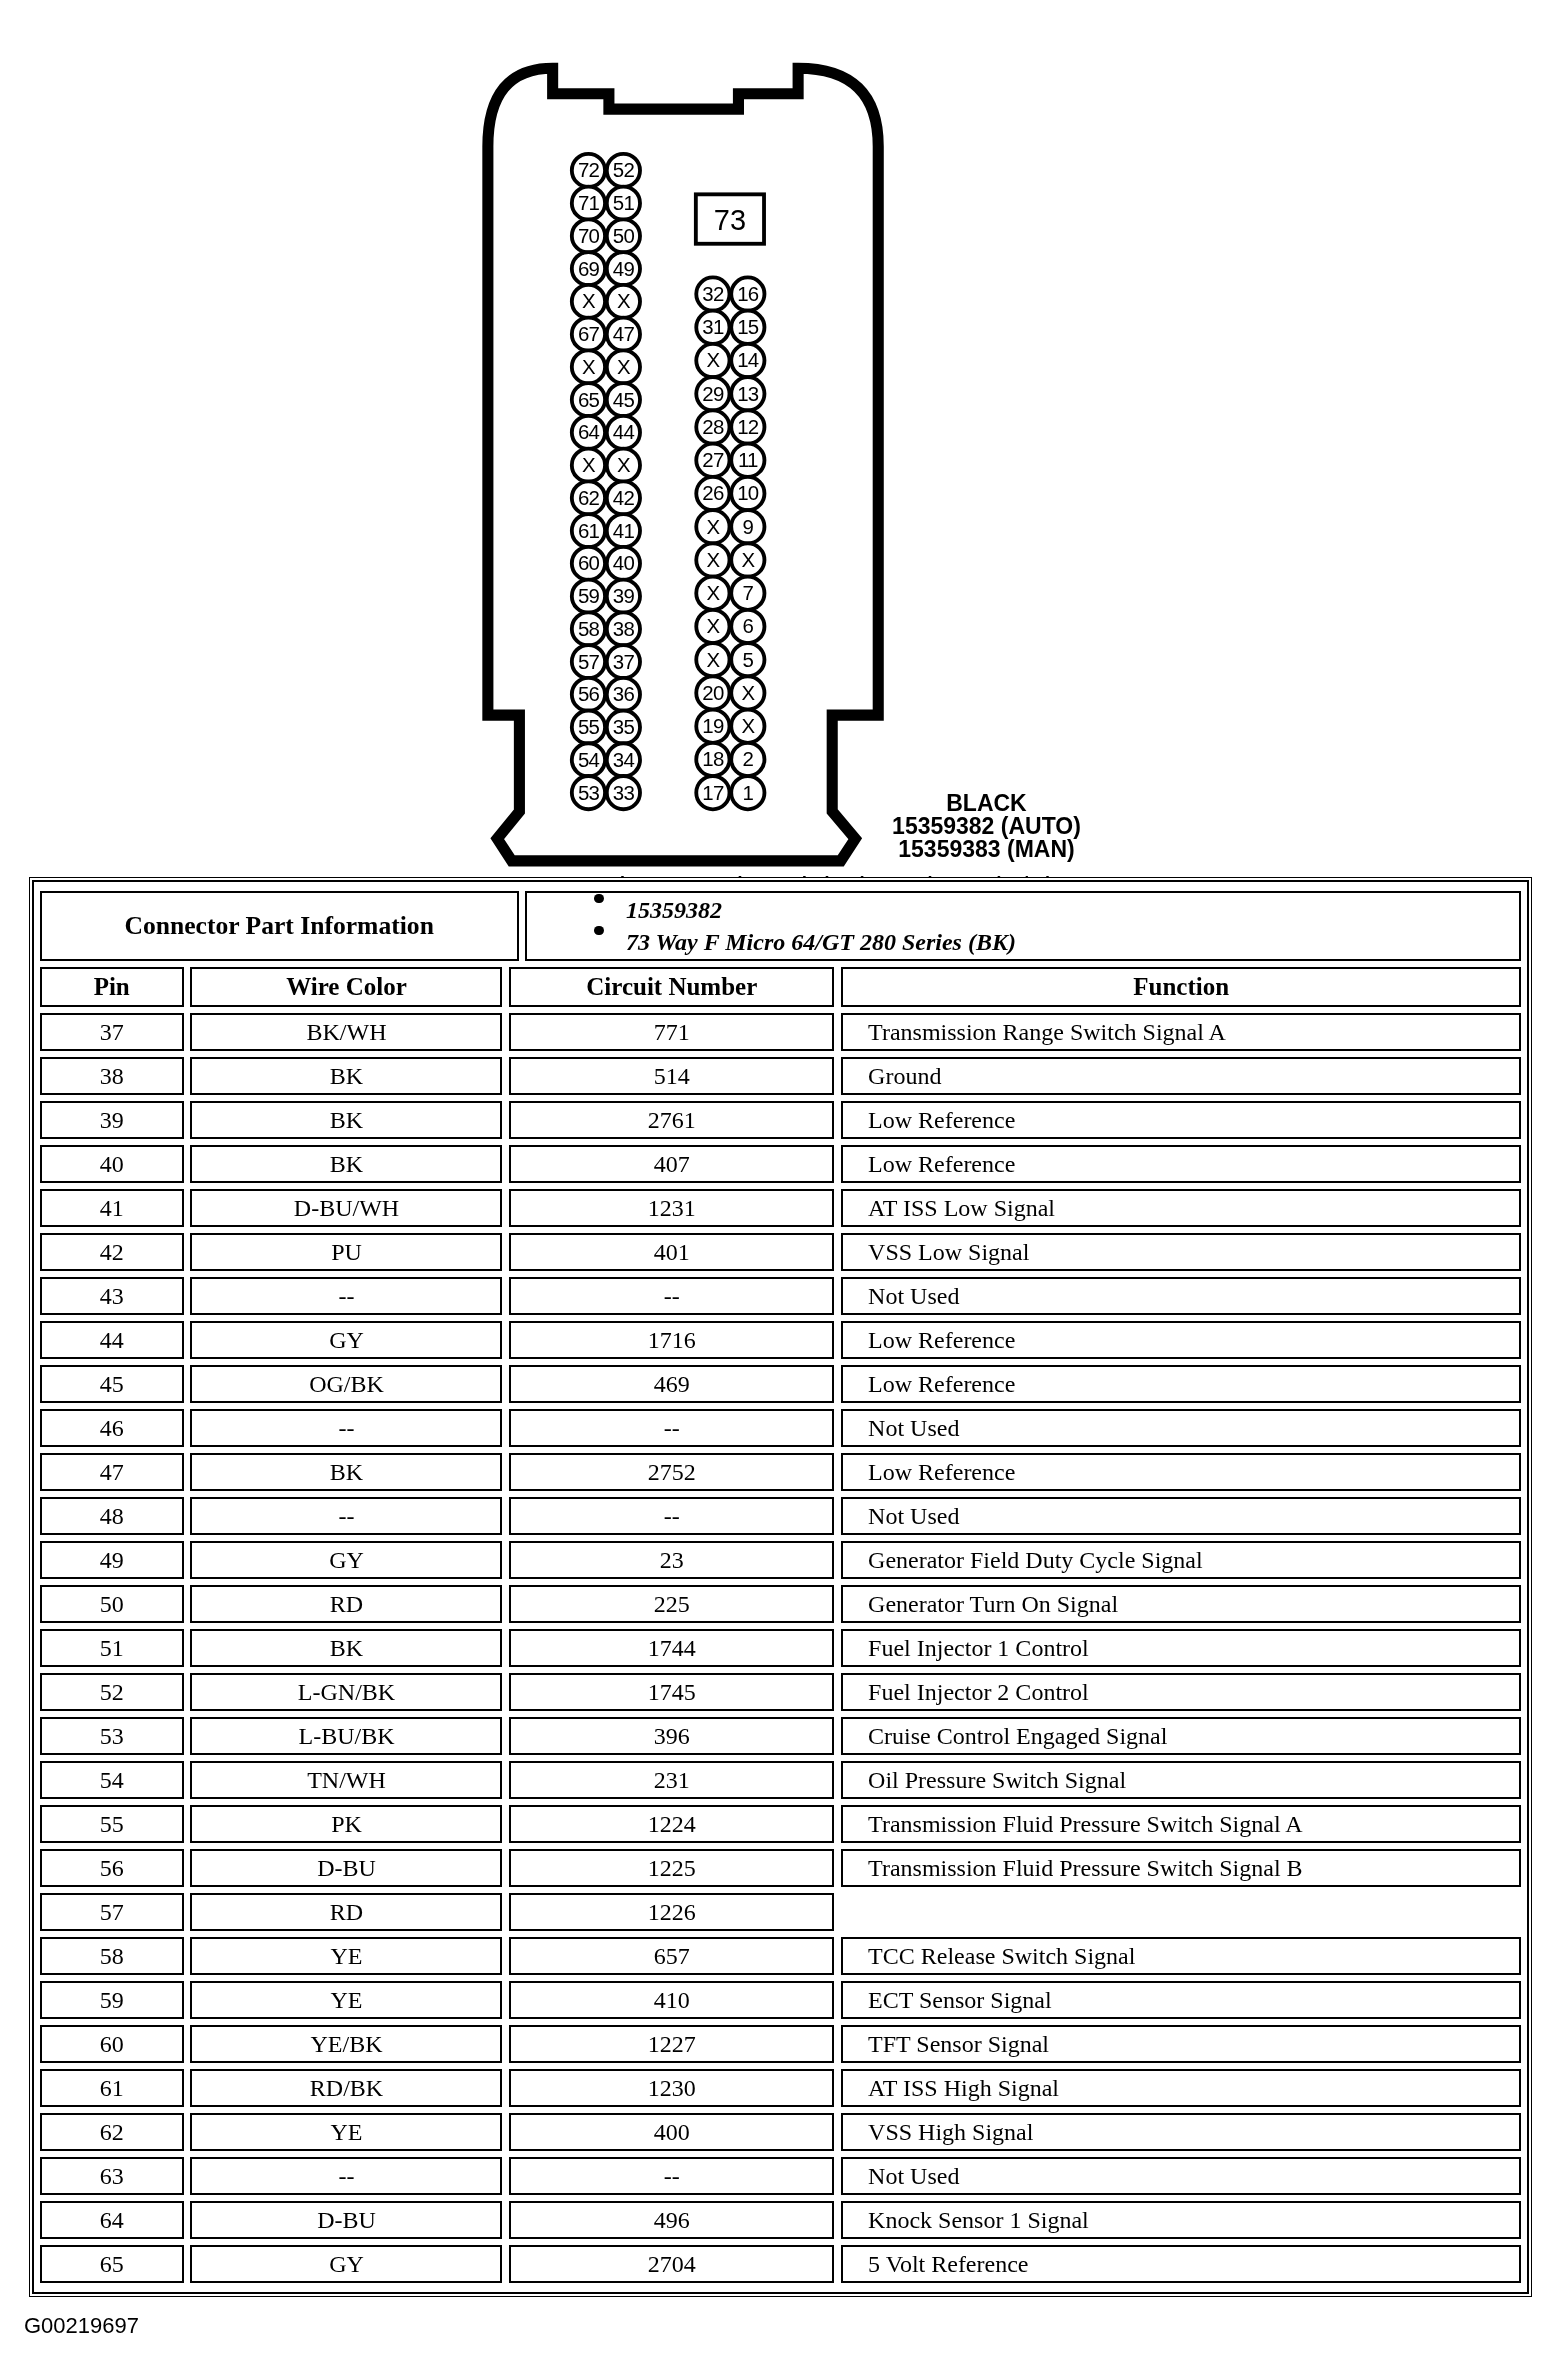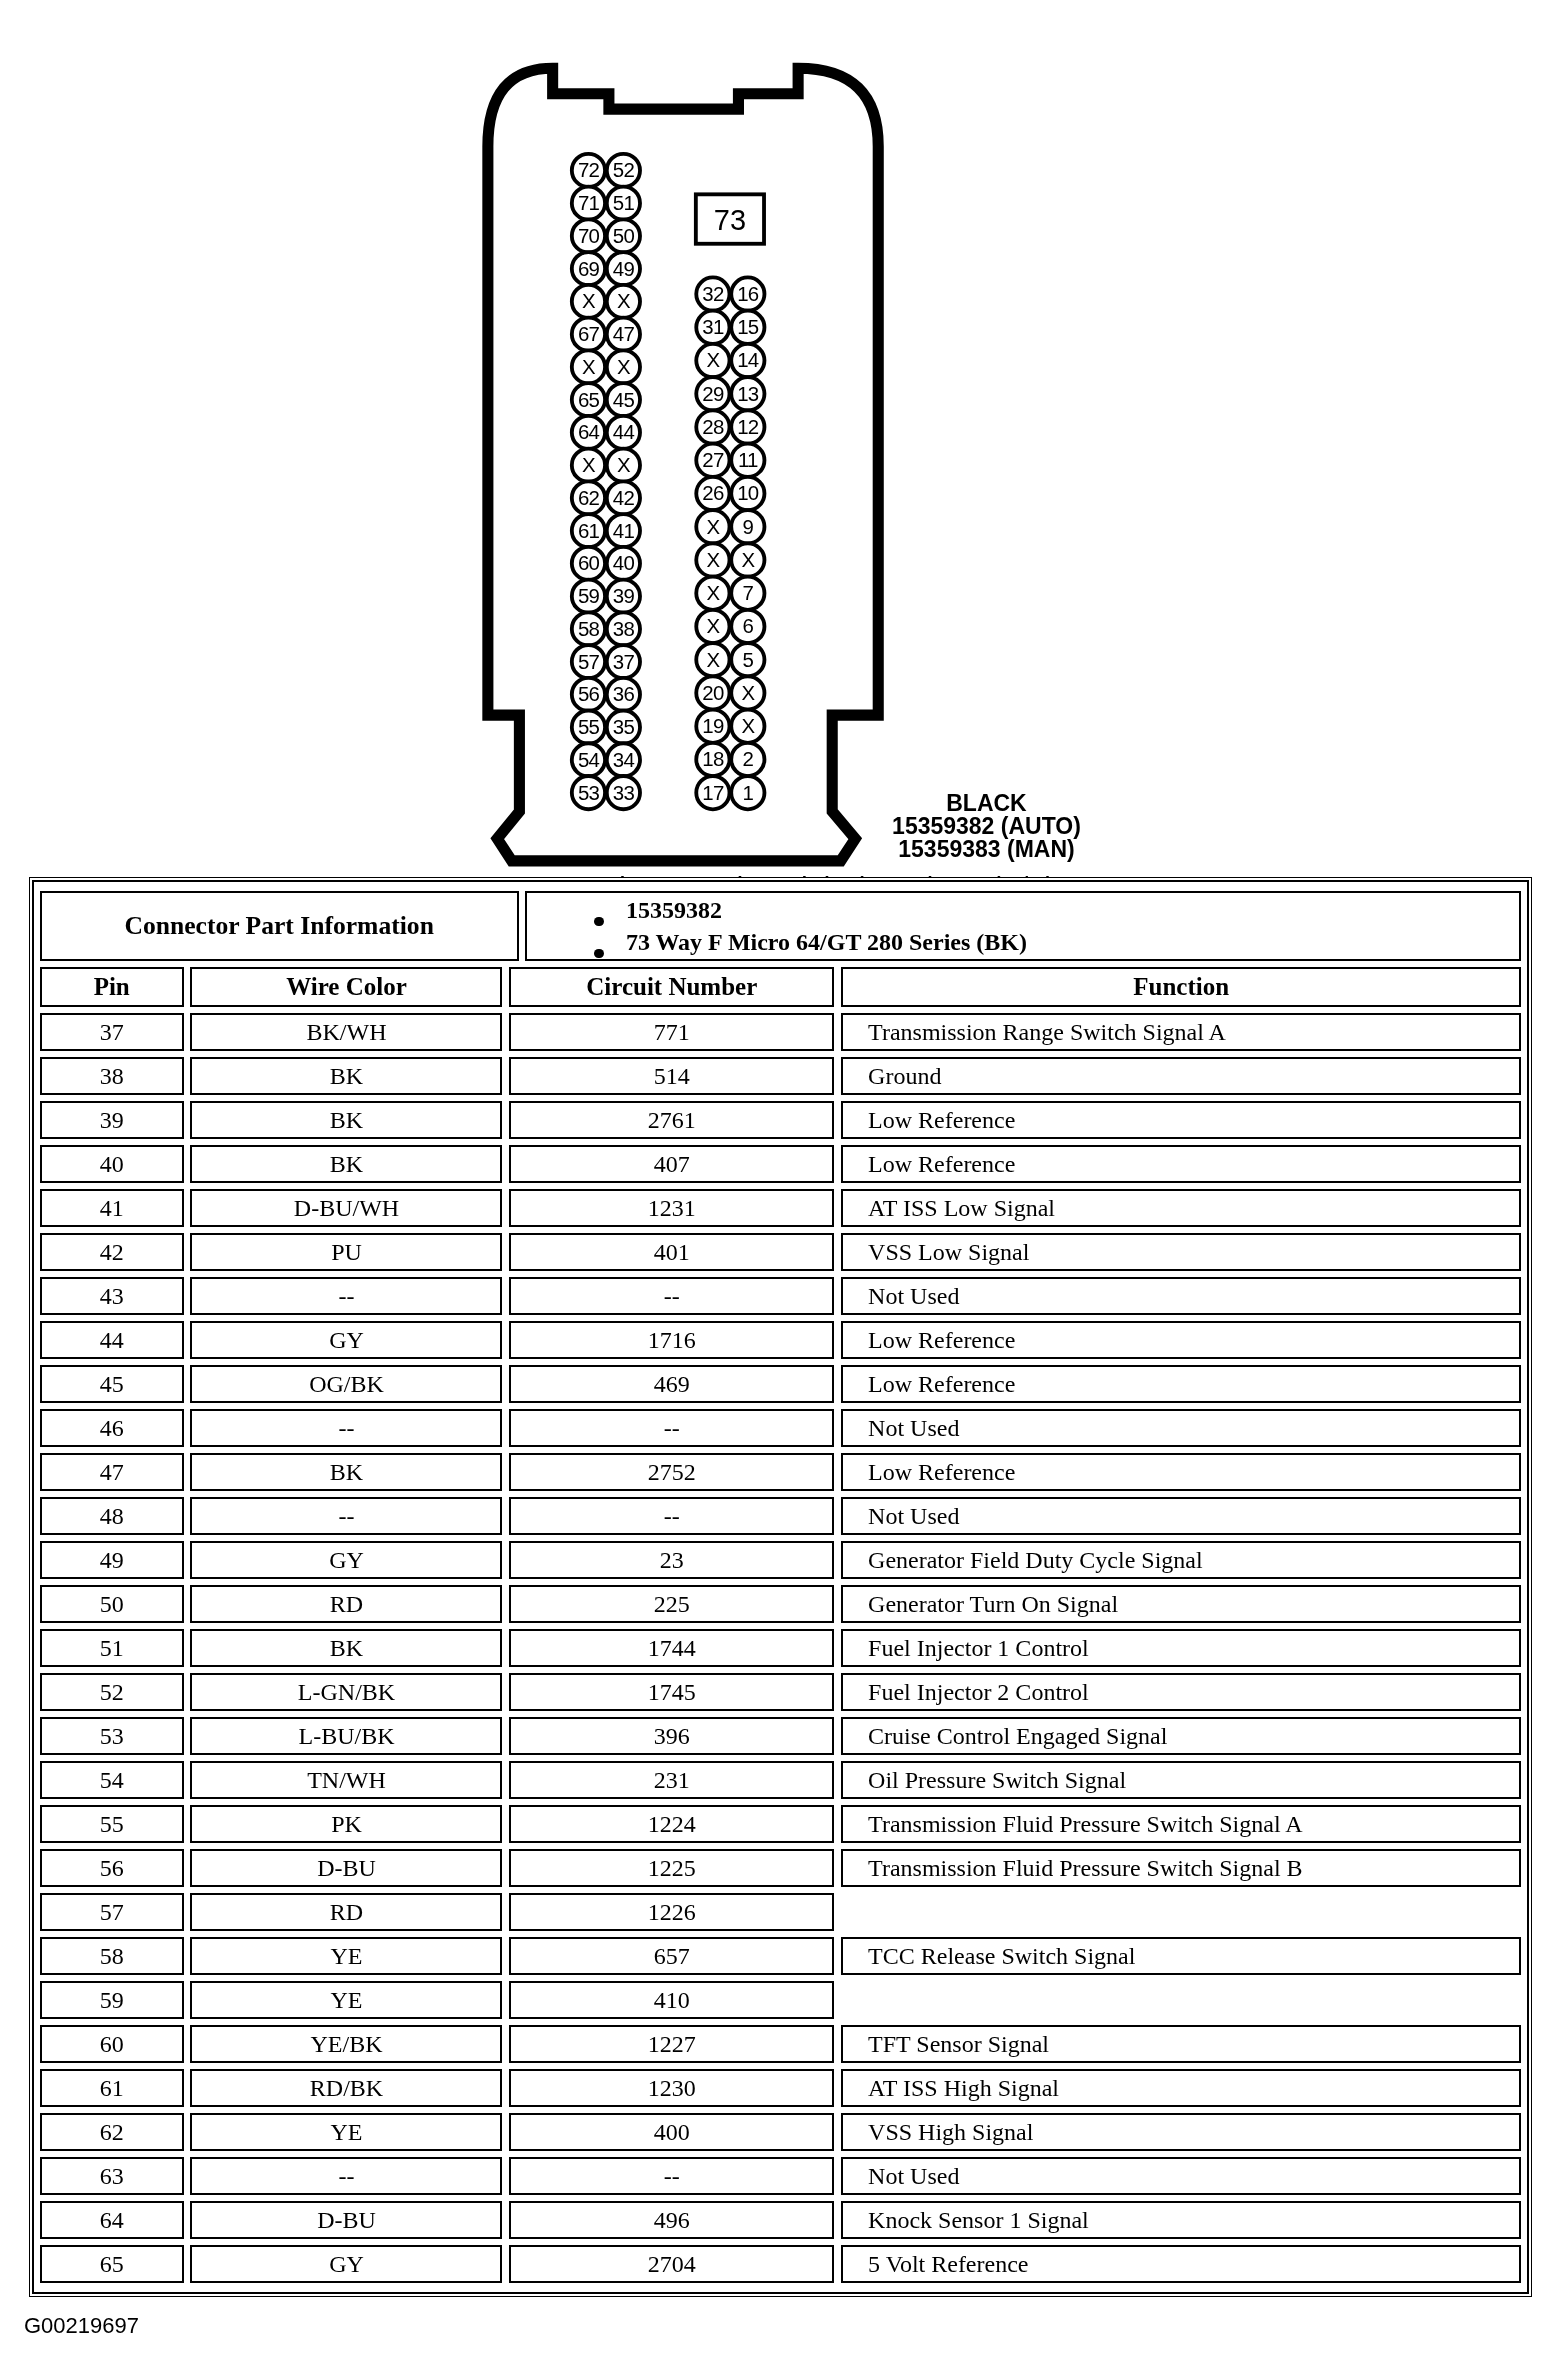--- a/index.html
+++ b/index.html
@@ -28,21 +28,21 @@
         font-size:24px;height:38px;}
   .c-pin{width:144px;}
   .c-wire{width:312px;}
   .c-circ{width:325px;}
   .c-func{flex:1;justify-content:flex-start;padding-left:25px;}
   .hdr{font-weight:bold;font-size:25px;height:40px;}
   .part-row .cell{height:70px;}
   .pi-title{width:479px;font-weight:bold;font-size:25.6px;}
   .pi-list{flex:1;flex-direction:column;align-items:flex-start;justify-content:center;
            padding-left:67px;font-weight:bold;font-size:24px;}
-  .pi-line{display:flex;align-items:flex-end;line-height:32px;}
+  .pi-line{display:flex;align-items:flex-start;line-height:32px;font-style:italic;}
   .bullet{display:inline-block;width:9.4px;height:9.4px;border-radius:50%;
           background:#000;margin-right:22px;flex:0 0 auto;}
   
   .fig-id{position:absolute;left:24px;top:2313px;
           font-family:"Liberation Sans", sans-serif;font-size:22px;}
 </style>
 </head>
 <body>
 
 <svg id="connector-svg" width="1563" height="912" viewBox="0 0 1833 1070">
@@ -361,20 +361,21 @@
         <div class="trow">
           <div class="cell c-pin">58</div>
           <div class="cell c-wire">YE</div>
           <div class="cell c-circ">657</div>
           <div class="cell c-func">TCC Release Switch Signal</div>
         </div>
         <div class="trow">
           <div class="cell c-pin">59</div>
           <div class="cell c-wire">YE</div>
           <div class="cell c-circ">410</div>
+          <div class="cell c-func">ECT Sensor Signal</div>
         </div>
         <div class="trow">
           <div class="cell c-pin">60</div>
           <div class="cell c-wire">YE/BK</div>
           <div class="cell c-circ">1227</div>
           <div class="cell c-func">TFT Sensor Signal</div>
         </div>
         <div class="trow">
           <div class="cell c-pin">61</div>
           <div class="cell c-wire">RD/BK</div>

